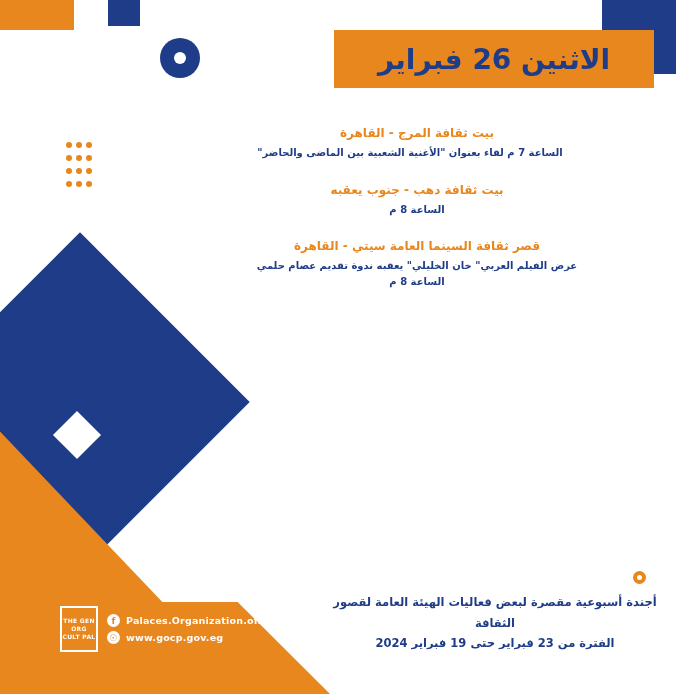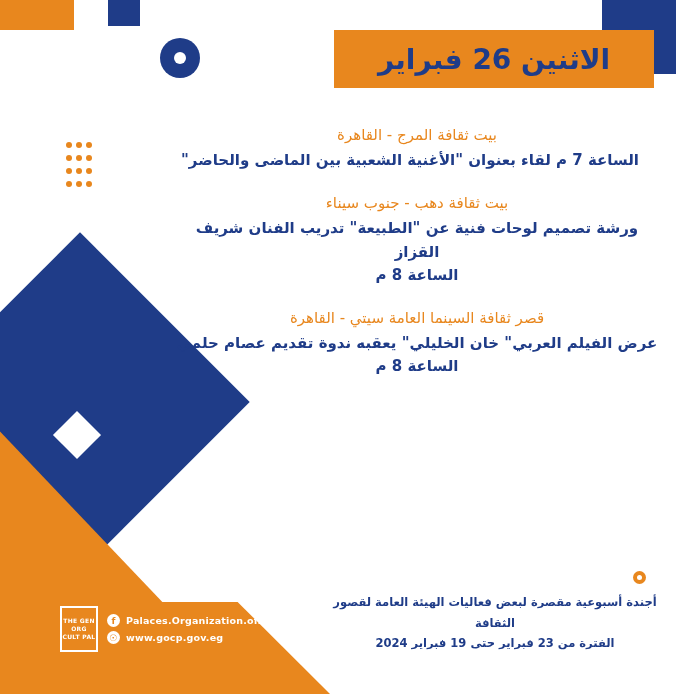--- a/index.html
+++ b/index.html
@@ -130,27 +130,27 @@
   
   .events {
     position: absolute;
     right: 36px; top: 126px;
     width: 482px;
     text-align: center;
   }
   .event { margin-bottom: 22px; }
   .event-venue {
     color: #e8871e;
-    font-size: 15px;
-    font-weight: normal;
+    font-size: 12px;
+    font-weight: bold;
     margin-bottom: 5px;
   }
   .event-line {
     color: #1f3c88;
-    font-size: 15px;
+    font-size: 10px;
     font-weight: bold;
     line-height: 1.55;
   }
   .event-line .time { margin-right: 14px; display: inline-block; }
 
   
   .footer-right {
     position: absolute;
     right: 34px; bottom: 40px;
     text-align: center;
@@ -243,22 +243,21 @@
 
     <div class="event">
       <div class="event-venue">بيت ثقافة المرج - القاهرة</div>
       <div class="event-line">
         <span class="time">الساعة 7 م</span>
         <span>لقاء بعنوان "الأغنية الشعبية بين الماضى والحاضر"</span>
       </div>
     </div>
 
     <div class="event">
-      <div class="event-venue">بيت ثقافة دهب - جنوب سيناء</div>
-      <div class="event-line">ورشة تصميم لوحات فنية عن "الطبيعة" تدريب الفنان  شريف القزاز</div>
+      <div class="event-venue">بيت ثقافة دهب - جنوب يعقبه</div>
       <div class="event-line">الساعة 8 م</div>
     </div>
 
     <div class="event">
       <div class="event-venue">قصر ثقافة السينما العامة سيتي - القاهرة</div>
       <div class="event-line">عرض الفيلم العربي" خان الخليلي" يعقبه ندوة تقديم عصام حلمي</div>
       <div class="event-line">الساعة 8 م</div>
     </div>
 
   </div>

